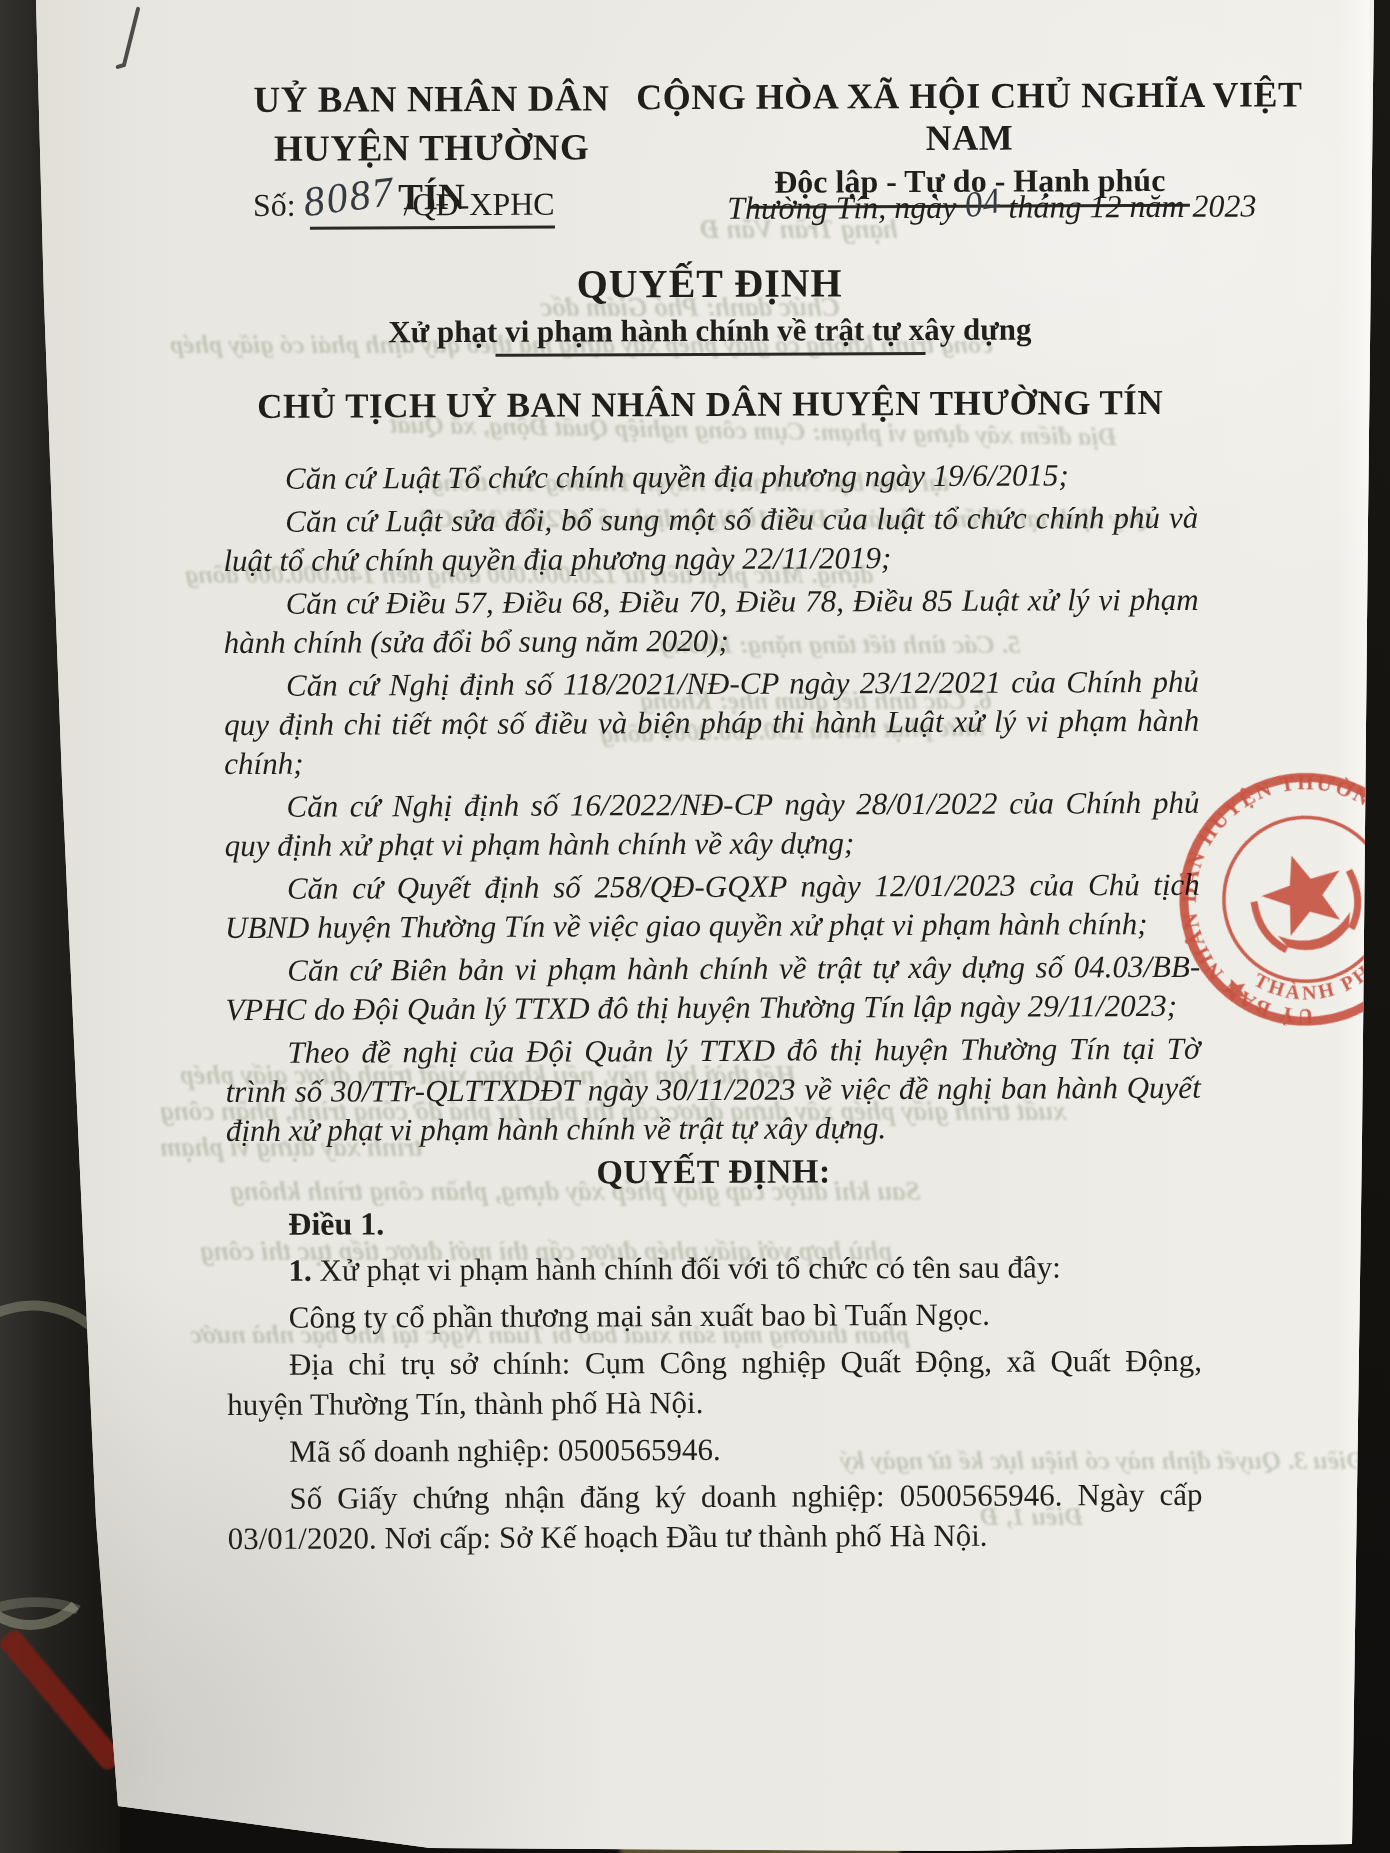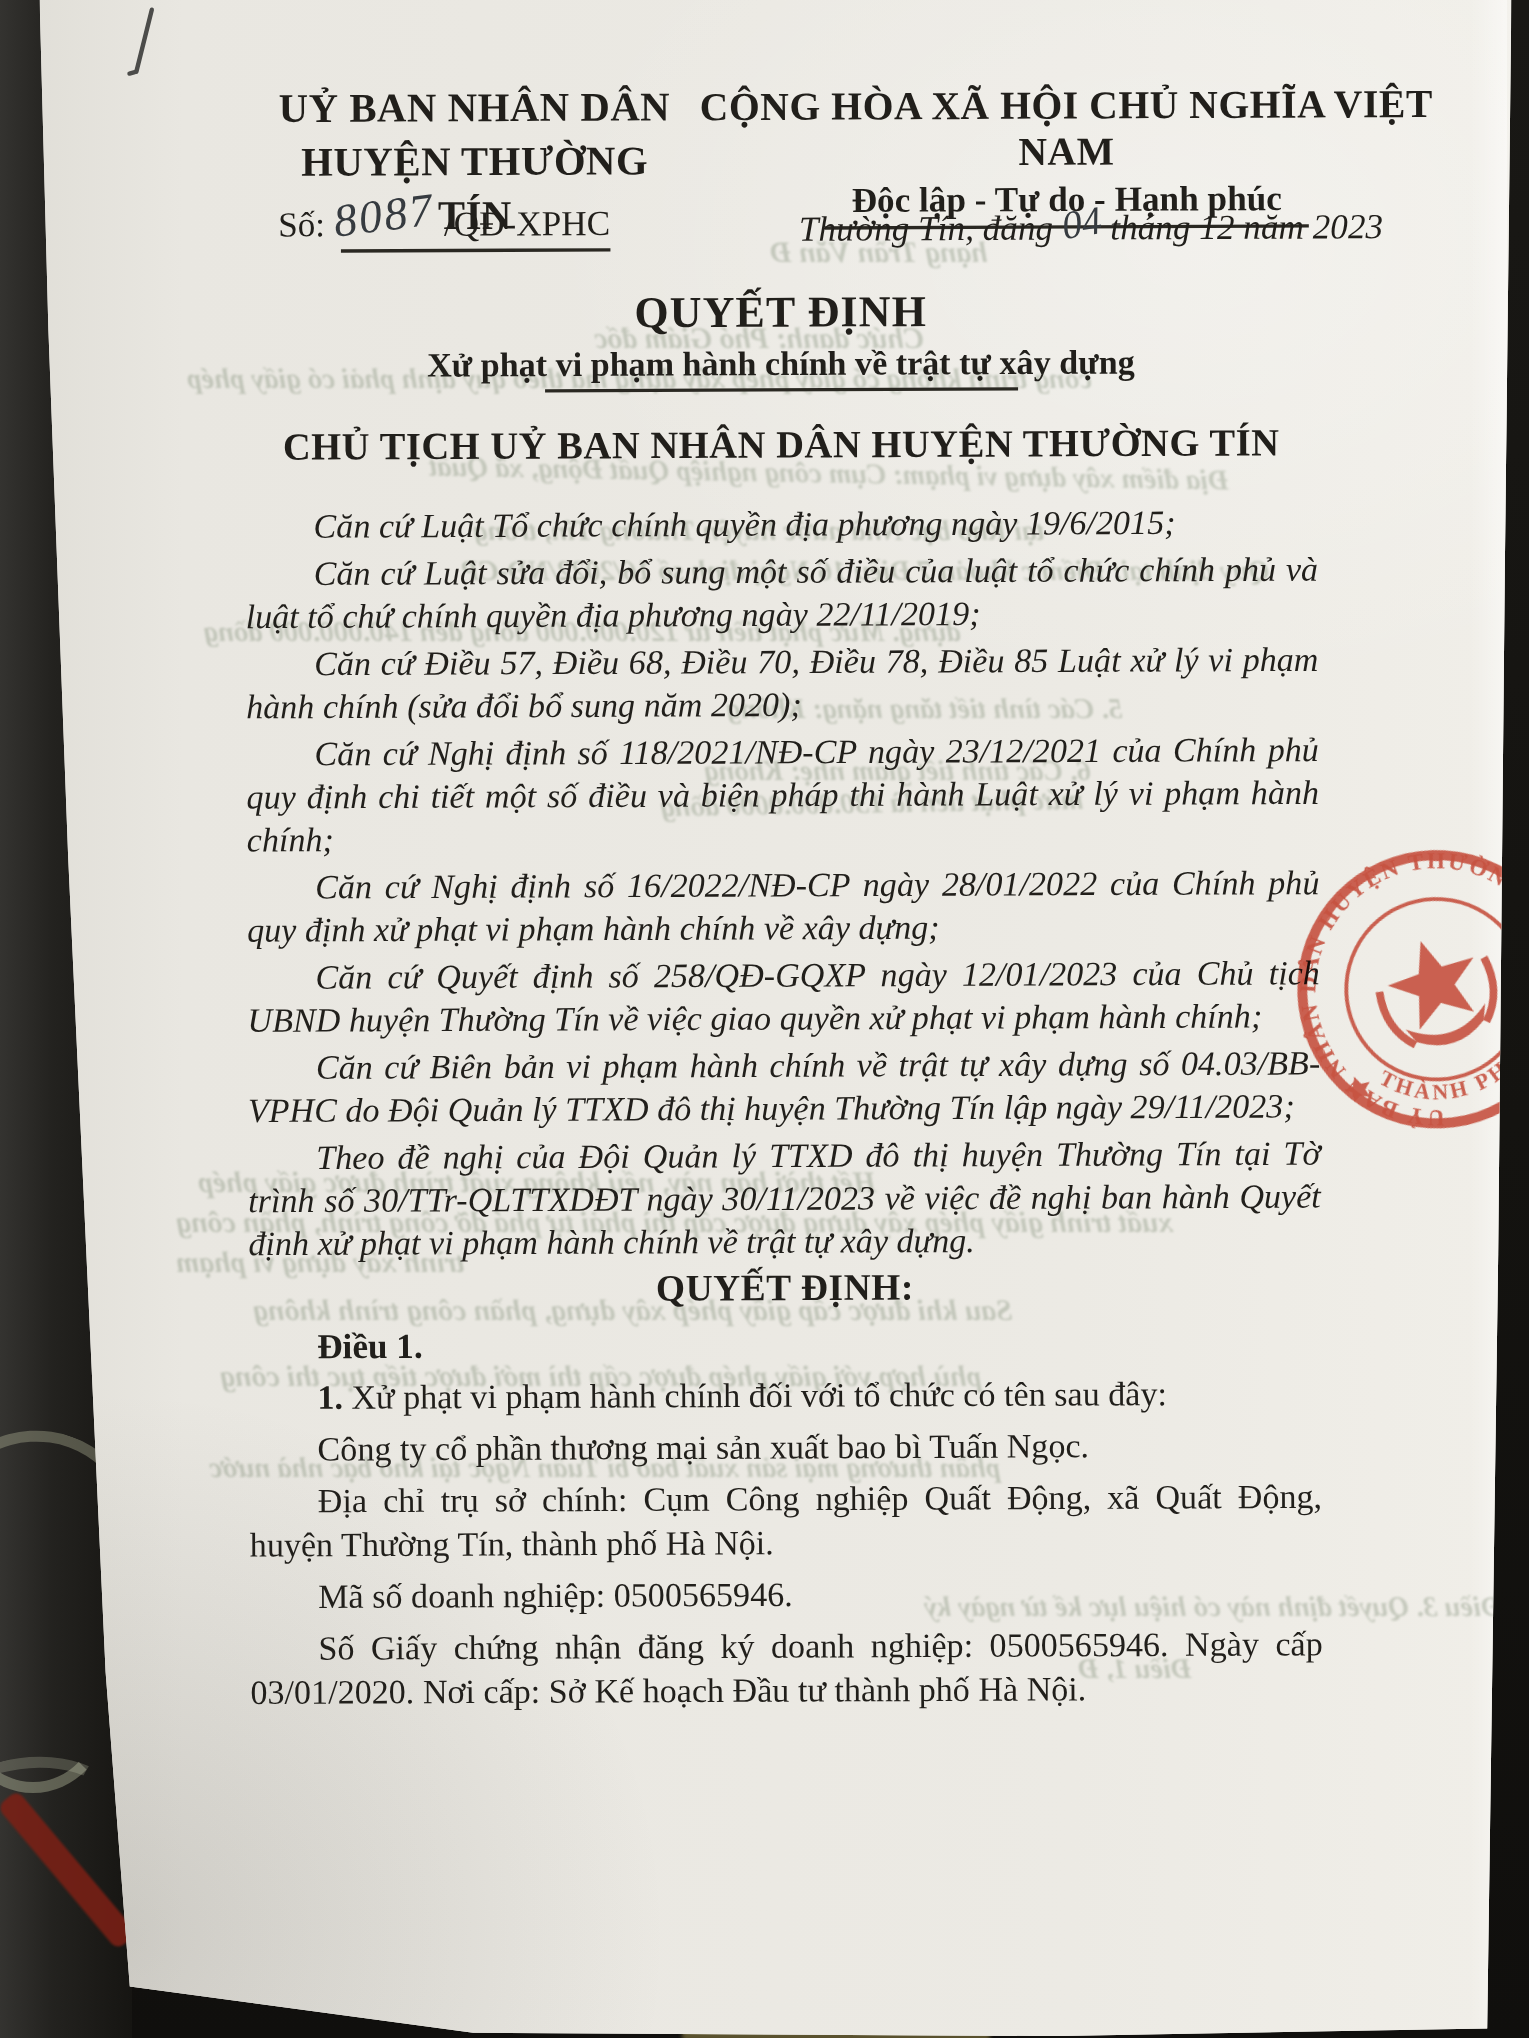--- a/index.html
+++ b/index.html
@@ -126,21 +126,21 @@
         <div class="rule right-rule"></div>
       </div>
 
       <div class="num-line">
         <span>Số:</span>
         <span class="pen">8087</span>
         <span>/QĐ-XPHC</span>
       </div>
 
       <div class="date-line">
-        <span>Thường Tín, đăng</span>
+        <span>Thường Tín, ngày</span>
         <span class="pen">04</span>
         <span>tháng 12 năm 2023</span>
       </div>
 
       <div class="col">
         <div class="title-main">QUYẾT ĐỊNH</div>
         <div class="title-sub">Xử phạt vi phạm hành chính về trật tự xây dựng</div>
         <div class="rule sub-rule"></div>
         <div class="authority">CHỦ TỊCH UỶ BAN NHÂN DÂN HUYỆN THƯỜNG TÍN</div>
 

